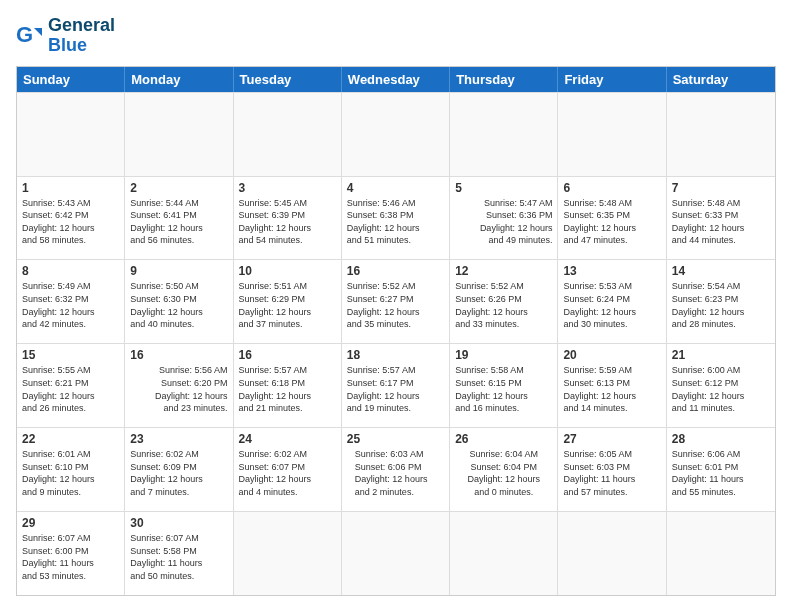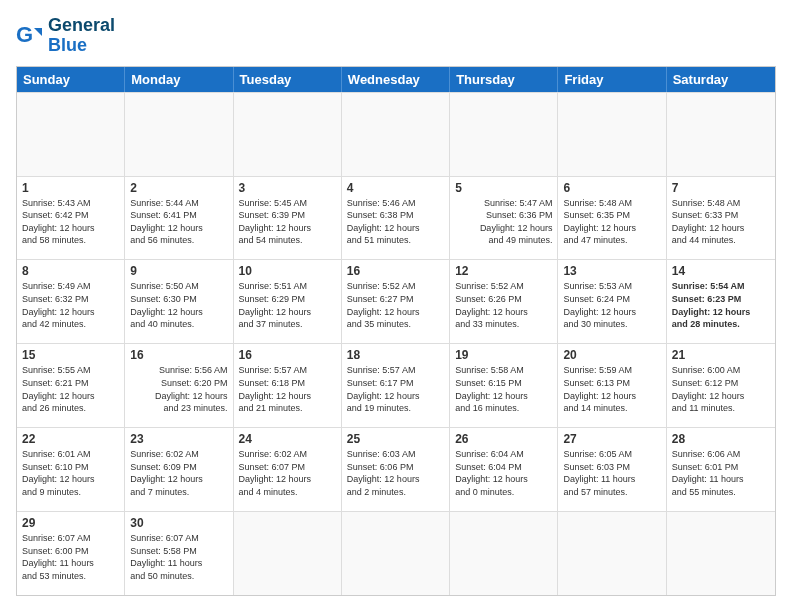--- a/index.html
+++ b/index.html
@@ -238,21 +238,21 @@
           </div>
           <div class="cal-cell">
             <span class="day-num">13</span>
             <div class="day-info" style="white-space: pre-line;">Sunrise: 5:53 AM
 Sunset: 6:24 PM
 Daylight: 12 hours
 and 30 minutes.</div>
           </div>
           <div class="cal-cell">
             <span class="day-num">14</span>
-            <div class="day-info" style="white-space: pre-line; font-weight: bold;">Sunrise: 5:54 AM
+            <div class="day-info" style="white-space: pre-line;">Sunrise: 5:54 AM
 Sunset: 6:23 PM
 Daylight: 12 hours
 and 28 minutes.</div>
           </div>
         </div>
         <div class="cal-row">
           <div class="cal-cell">
             <span class="day-num">15</span>
             <div class="day-info" style="white-space: pre-line;">Sunrise: 5:55 AM
 Sunset: 6:21 PM
@@ -319,28 +319,28 @@
           </div>
           <div class="cal-cell">
             <span class="day-num">24</span>
             <div class="day-info" style="white-space: pre-line;">Sunrise: 6:02 AM
 Sunset: 6:07 PM
 Daylight: 12 hours
 and 4 minutes.</div>
           </div>
           <div class="cal-cell">
             <span class="day-num">25</span>
-            <div class="day-info" style="white-space: pre-line;">Sunrise: 6:03 AM
+            <div class="day-info" style="white-space: pre-line; margin-left: 8px;">Sunrise: 6:03 AM
 Sunset: 6:06 PM
 Daylight: 12 hours
 and 2 minutes.</div>
           </div>
           <div class="cal-cell">
             <span class="day-num">26</span>
-            <div class="day-info" style="white-space: pre-line;">Sunrise: 6:04 AM
+            <div class="day-info" style="white-space: pre-line; text-align: center;">Sunrise: 6:04 AM
 Sunset: 6:04 PM
 Daylight: 12 hours
 and 0 minutes.</div>
           </div>
           <div class="cal-cell">
             <span class="day-num">27</span>
             <div class="day-info" style="white-space: pre-line;">Sunrise: 6:05 AM
 Sunset: 6:03 PM
 Daylight: 11 hours
 and 57 minutes.</div>

